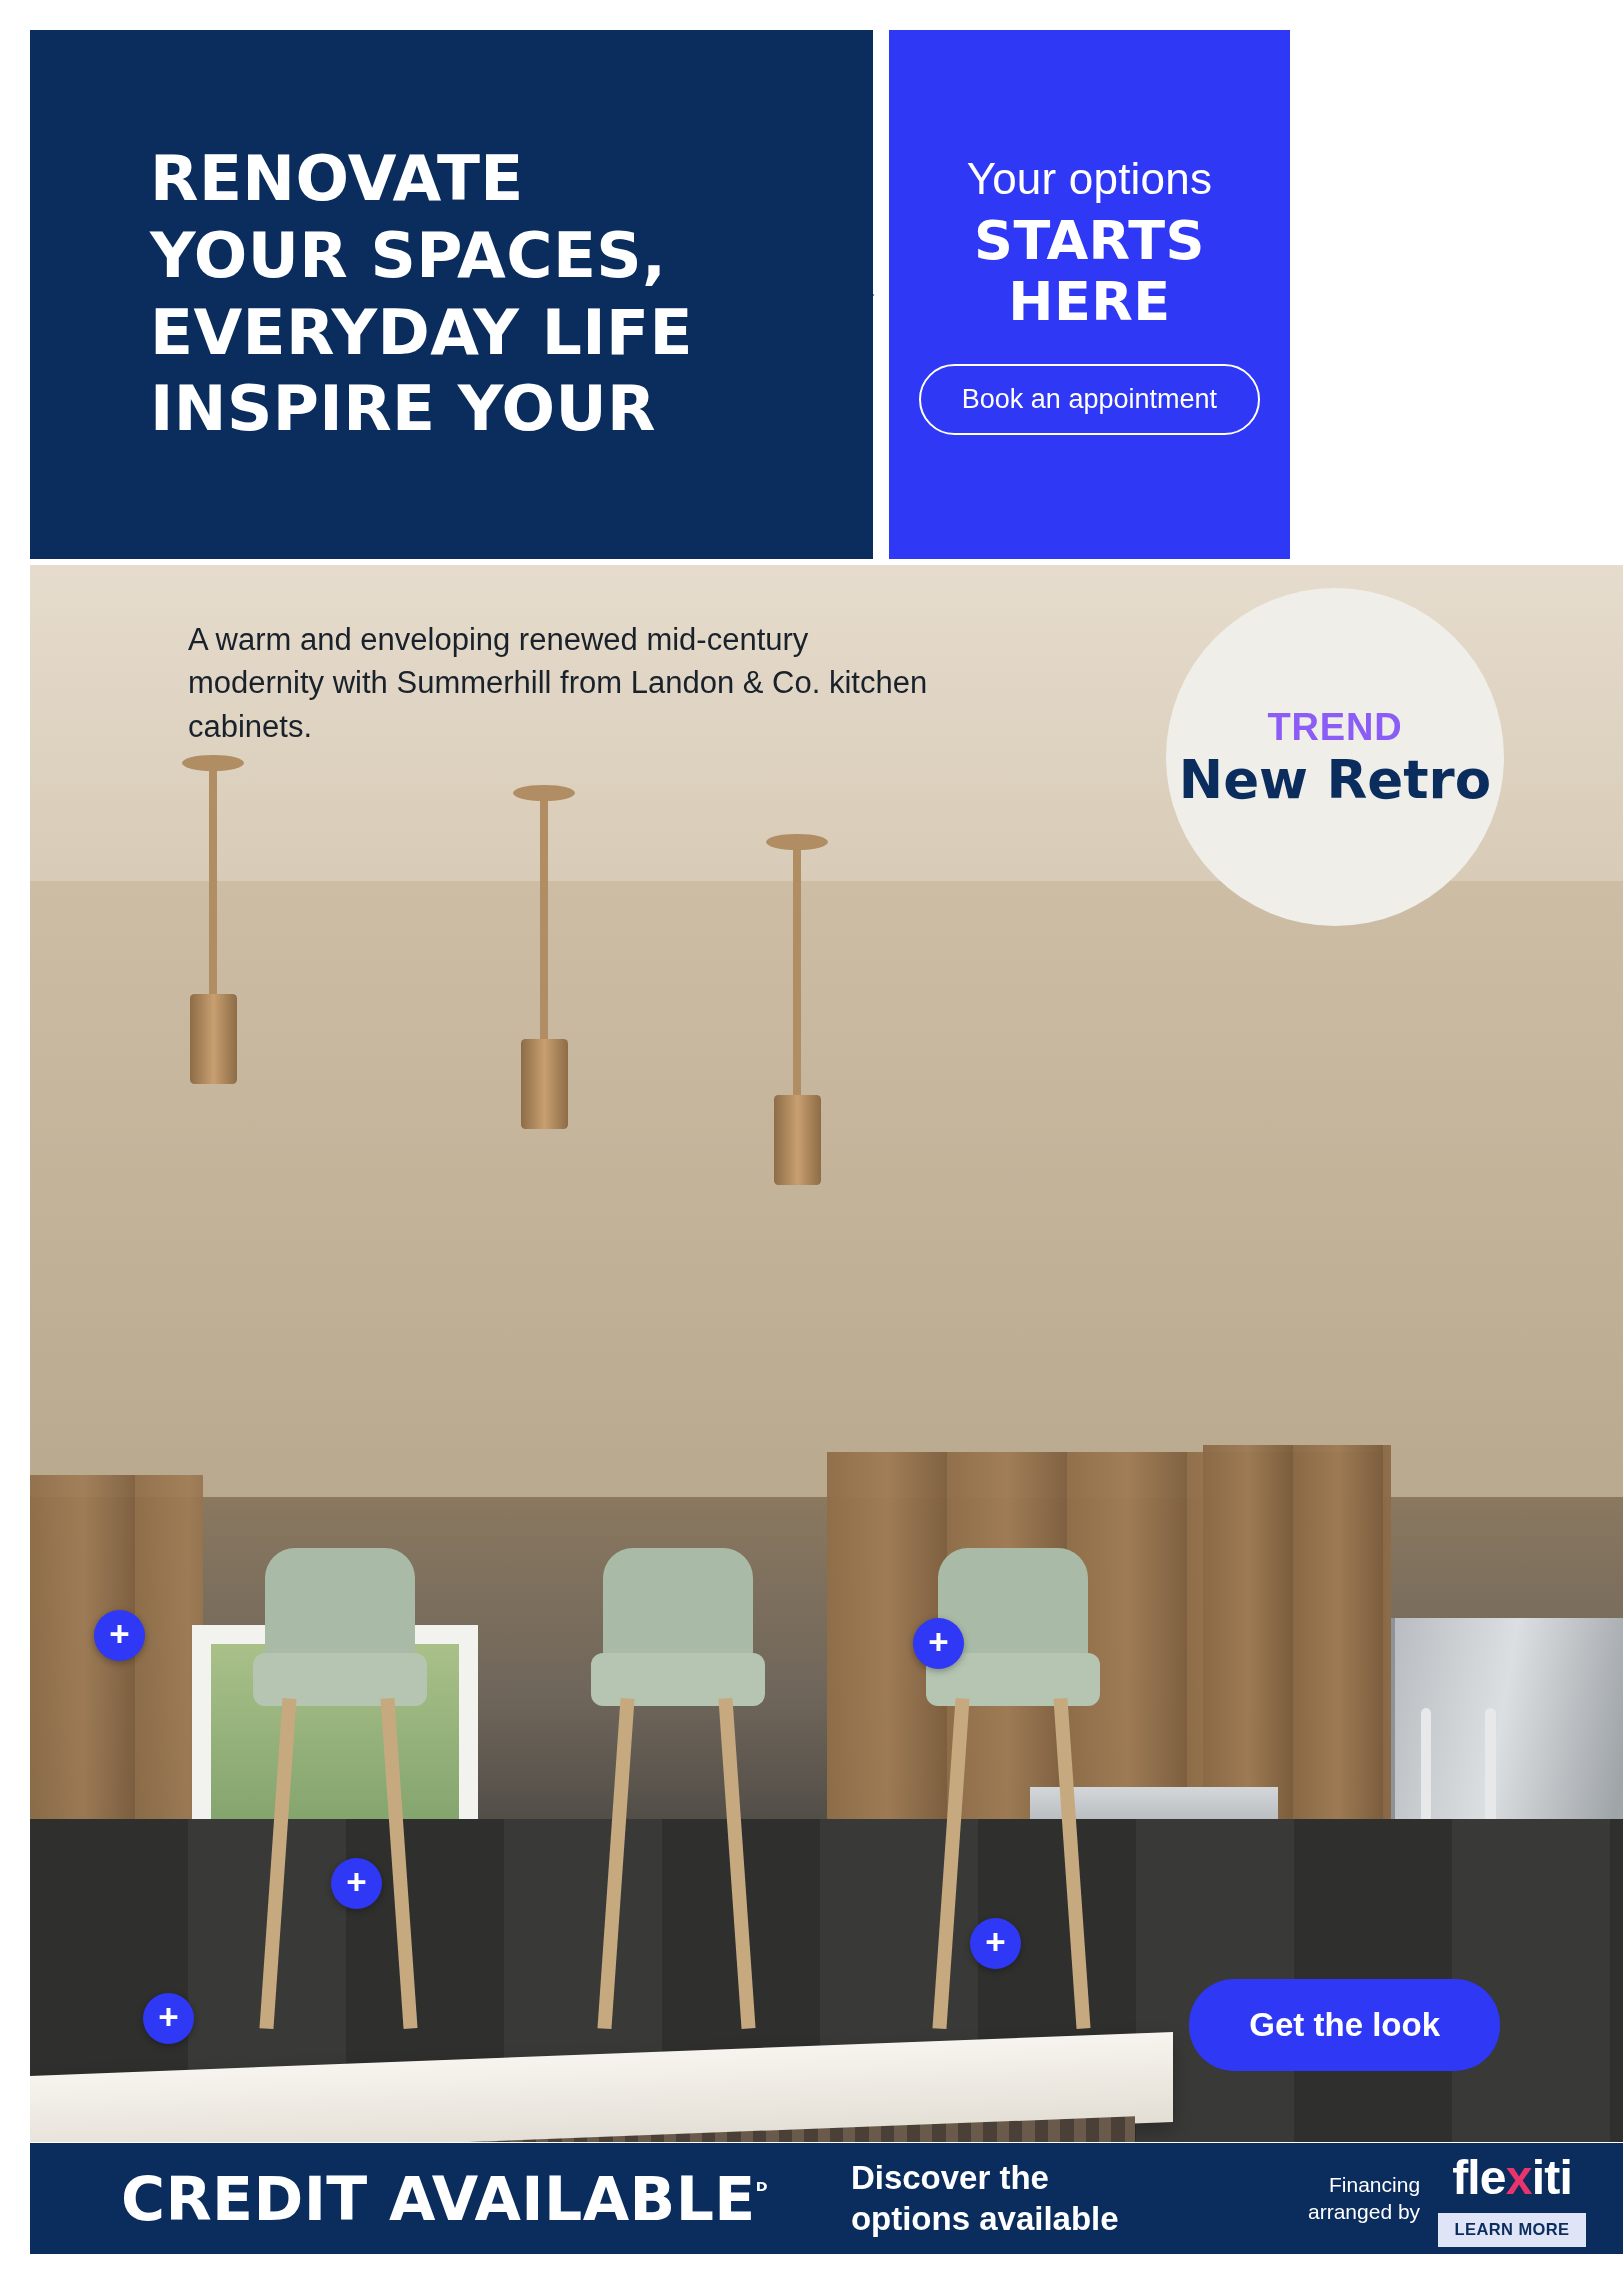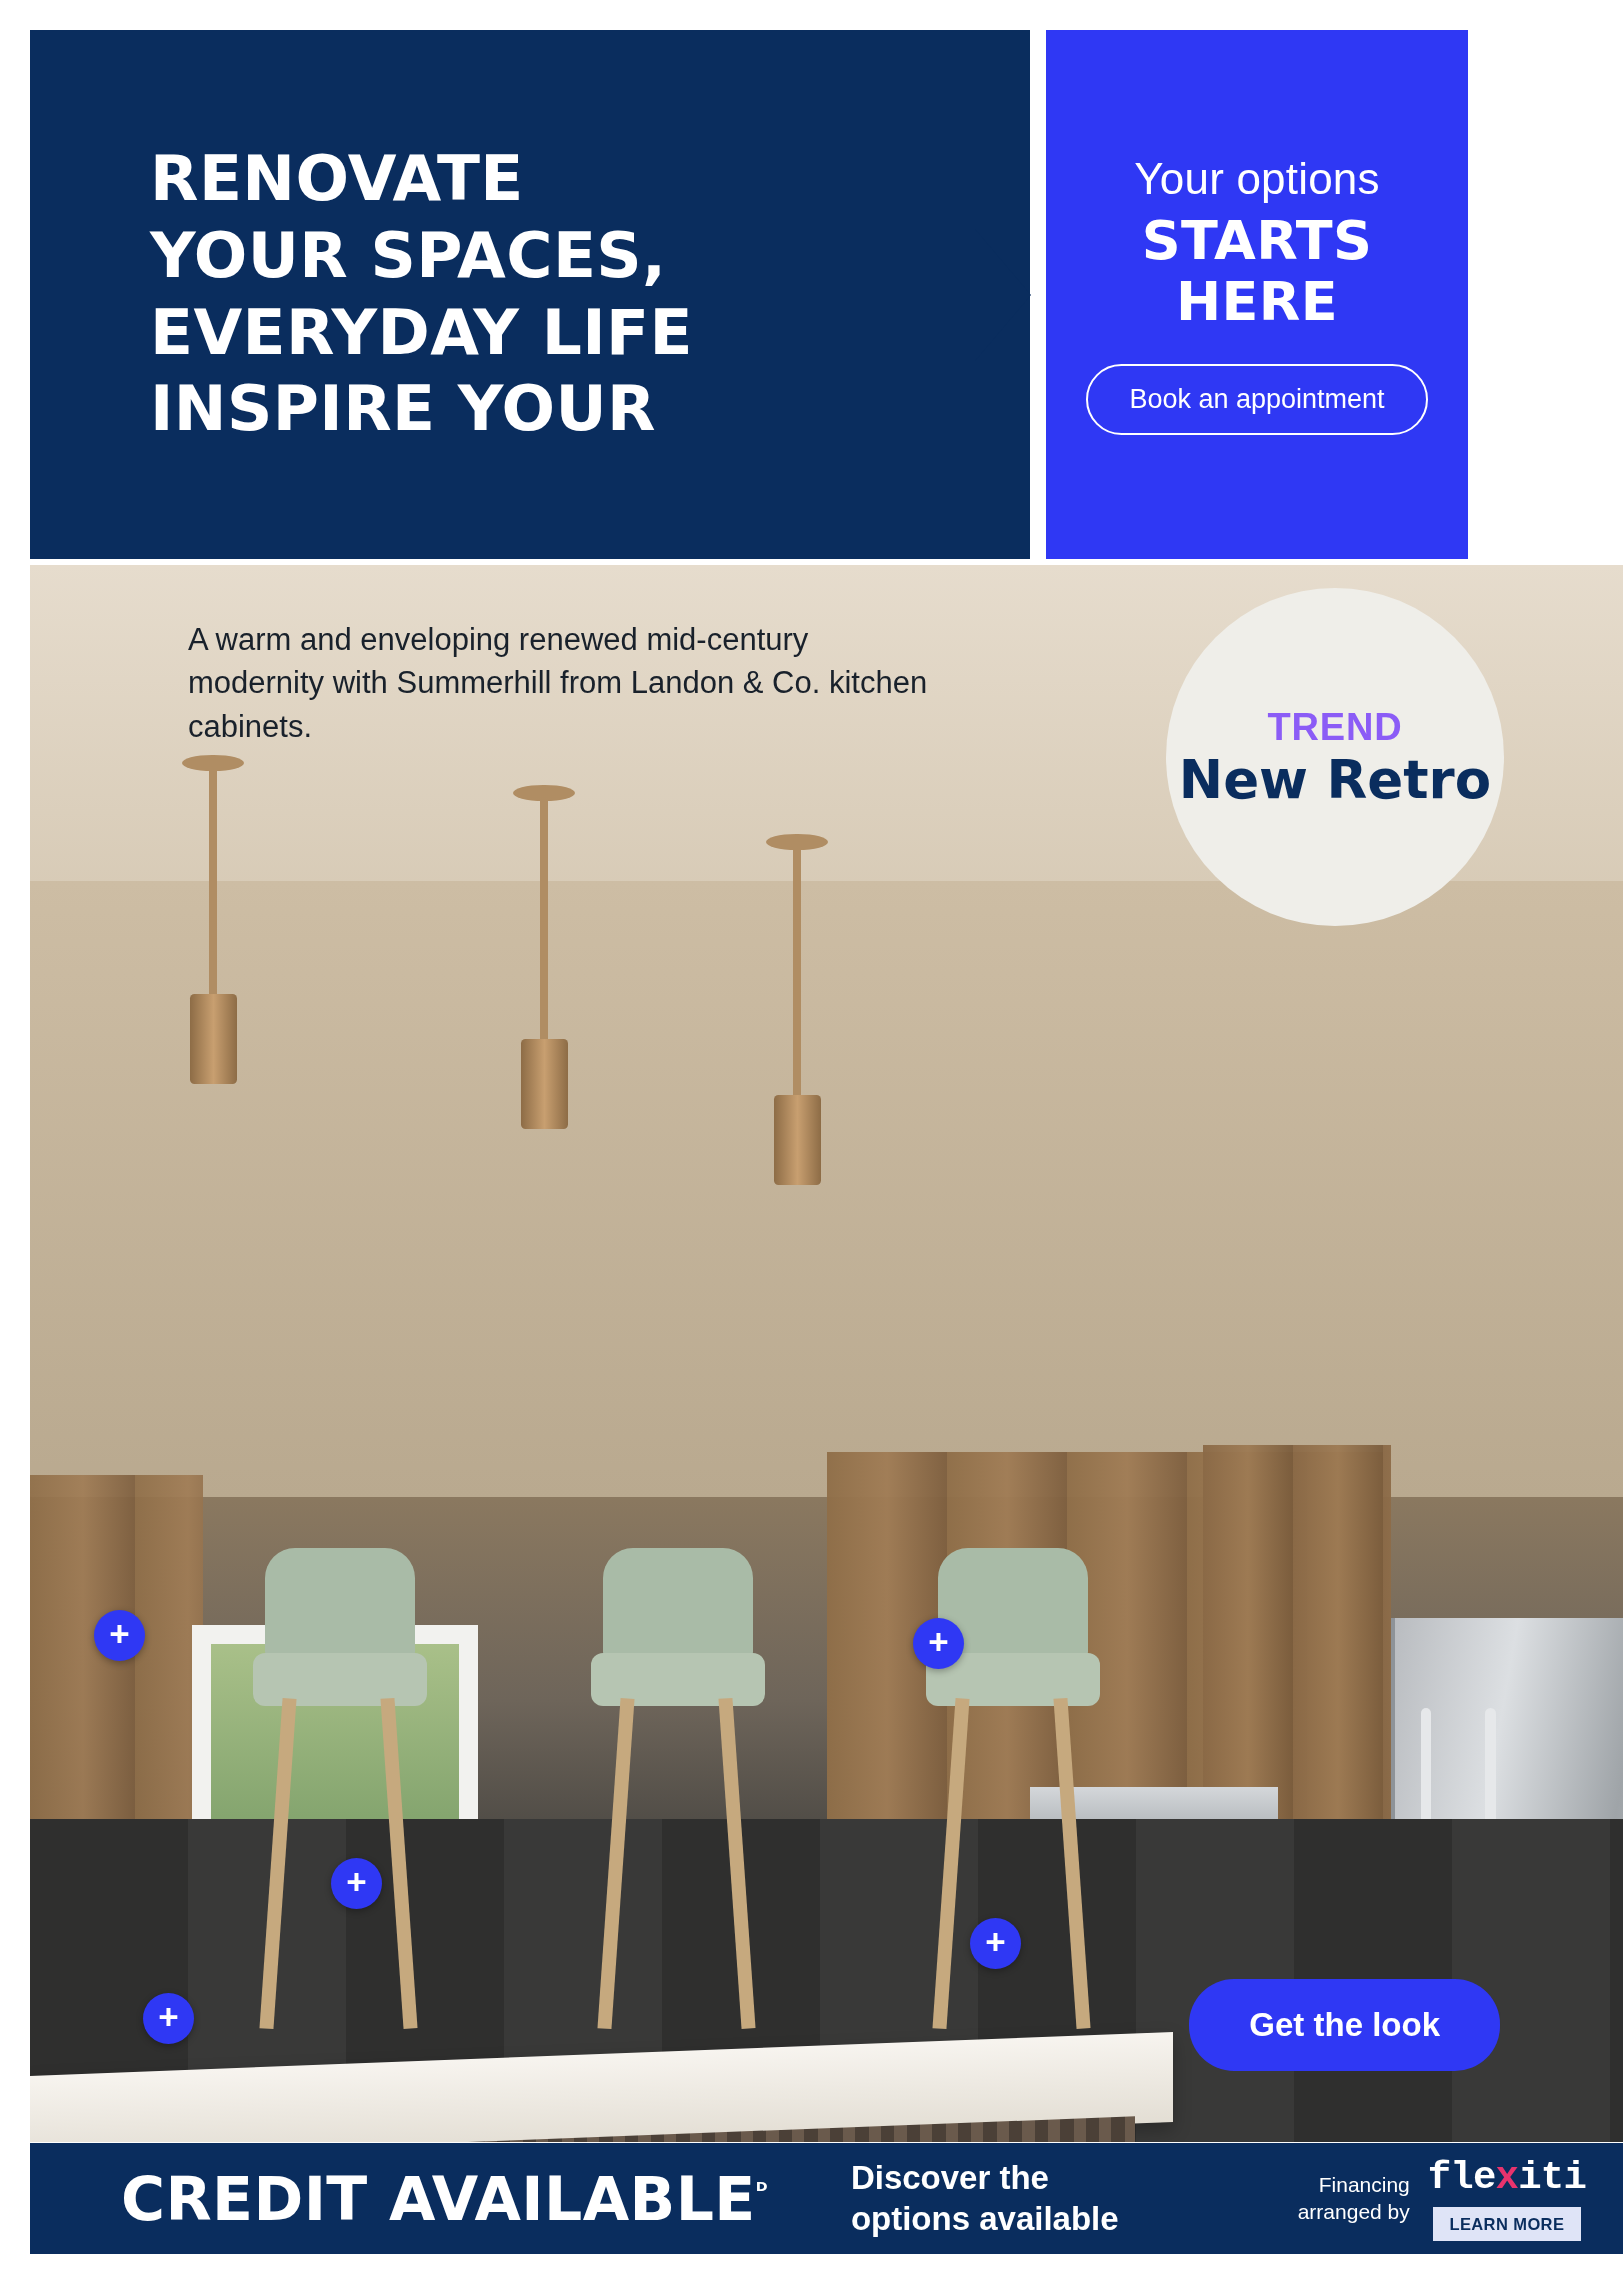--- a/index.html
+++ b/index.html
@@ -16,21 +16,21 @@
     width: 1624px;
     height: 2284px;
     background: #ffffff;
   }
 
   
   .header {
     position: absolute;
     left: 30px;
     top: 30px;
-    width: 1438px;
+    width: 1260px;
     height: 529px;
     display: flex;
     gap: 16px;
   }
   .header-left {
     position: relative;
     width: 1000px;
     height: 100%;
     background: #0a2d5e;
     display: flex;
@@ -322,24 +322,24 @@
   .fin-text {
     color: #ffffff;
     font-size: 21px;
     line-height: 1.25;
     text-align: right;
     white-space: nowrap;
   }
   .flexiti-block { display: flex; flex-direction: column; align-items: center; gap: 7.5px; }
   .flexiti {
     color: #ffffff;
-    font-size: 39px;
+    font-size: 48px;
     font-weight: 900;
     letter-spacing: -0.8px;
-    font-family: Liberation Mono, monospace;
+    font-family: Liberation Sans, sans-serif;
   }
   .flexiti .x { color: #e8336d; }
   .learn-more {
     background: #dfe4f7;
     color: #0a2d5e;
     font-size: 16.5px;
     font-weight: 700;
     padding: 7.5px 16.5px;
     border: none;
     cursor: pointer;

